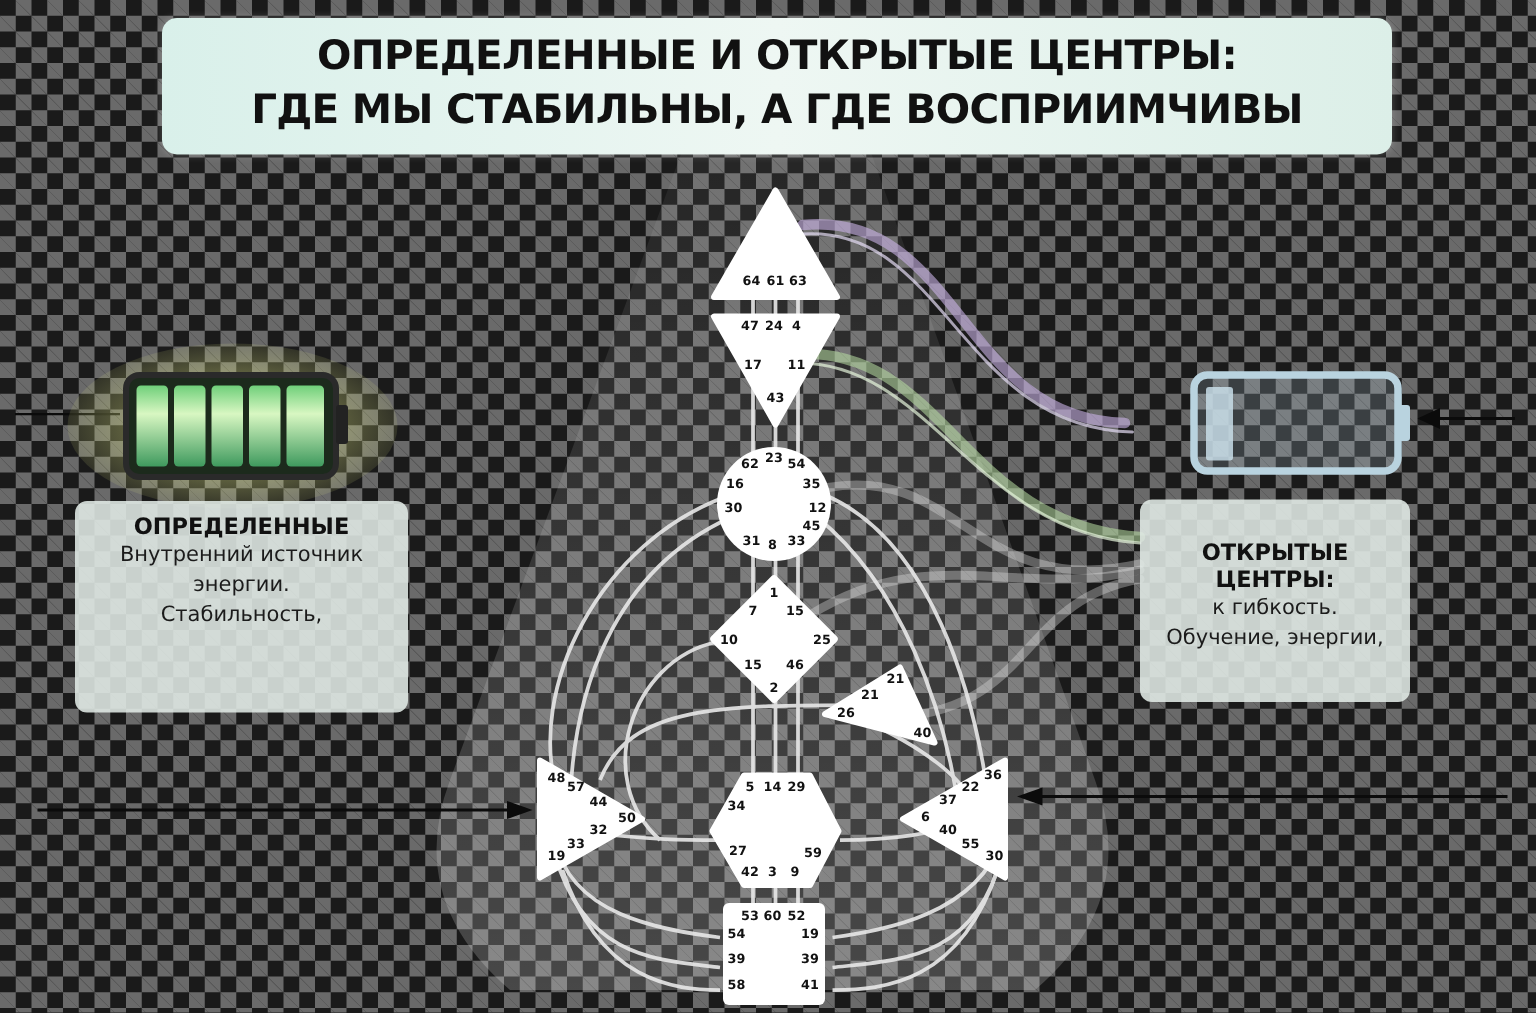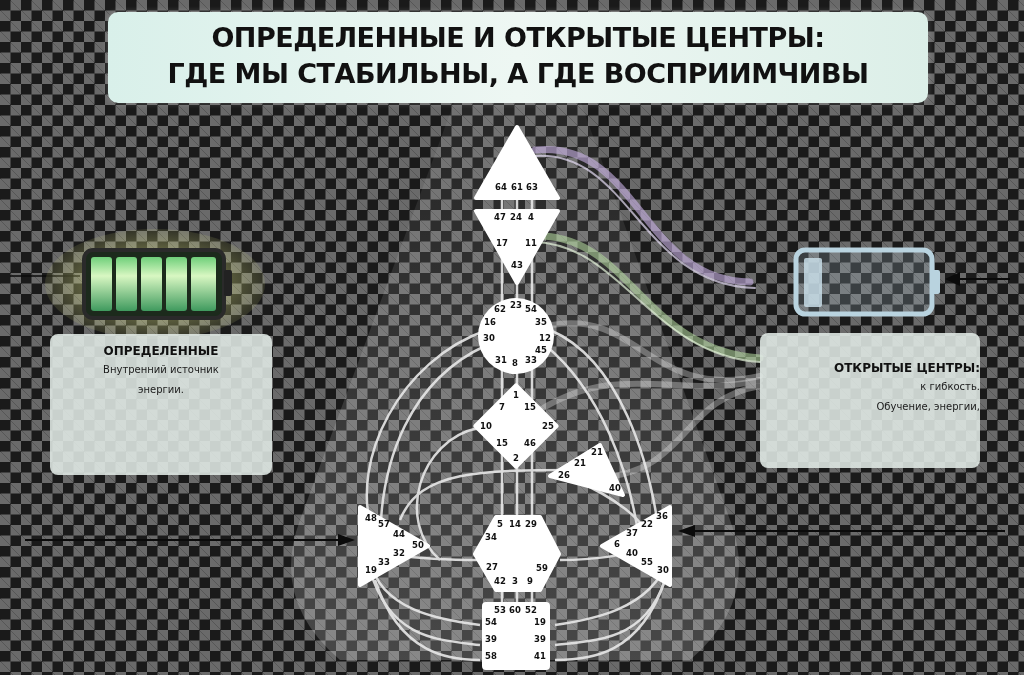--- a/index.html
+++ b/index.html
@@ -11,24 +11,24 @@
       linear-gradient(45deg,#6a6a6a 25%,transparent 25%,transparent 75%,#6a6a6a 75%);
     background-size:21px 21px;background-position:0 0,10.5px 10.5px;}
   .title{position:absolute;left:108px;top:12px;width:820px;height:91px;border-radius:10px;
     background:linear-gradient(90deg,#d9f0ea,#eef7f3 50%,#dcefe8);
     box-shadow:0 0 6px rgba(255,255,255,.25);text-align:center;}
   .title div{font-family:"DejaVu Sans",sans-serif;font-weight:bold;font-size:27px;color:#111;letter-spacing:-0.5px;line-height:36px;}
   .title .l1{margin-top:8px;}
   .cone{position:absolute;left:0;top:0;}
   .card{position:absolute;background:rgba(225,235,230,.88);border-radius:8px;text-align:center;color:#111;
     font-family:"DejaVu Sans",sans-serif;}
-  .card .h{font-weight:bold;font-size:12px;line-height:18px;}
-  .card .t{font-size:10px;line-height:20px;color:#1b1b1b;}
+  .card .h{font-weight:bold;font-size:15px;line-height:18px;}
+  .card .t{font-size:14px;line-height:20px;color:#1b1b1b;}
   .card-left{left:50px;top:334px;width:222px;height:133px;padding-top:8px;}
-  .card-right{left:760px;top:333px;width:220px;height:135px;text-align:right;}
+  .card-right{left:760px;top:333px;width:180px;height:135px;}
   .card-right .h{margin-top:26px;}
   svg text{font-family:"DejaVu Sans",sans-serif;font-size:8.5px;fill:#111;font-weight:bold;text-anchor:middle;}
 </style>
 </head>
 <body>
 
 <svg class="cone" width="1024" height="675" viewBox="0 0 1024 675">
   <defs>
     <linearGradient id="coneg" x1="0" y1="0" x2="0" y2="1">
       <stop offset="0" stop-color="#ffffff" stop-opacity="0.05"></stop>
@@ -205,19 +205,20 @@
 
 <div class="title">
   <div class="l1">ОПРЕДЕЛЕННЫЕ И ОТКРЫТЫЕ ЦЕНТРЫ:</div>
   <div class="l2">ГДЕ МЫ СТАБИЛЬНЫ, А ГДЕ ВОСПРИИМЧИВЫ</div>
 </div>
 
 <div class="card card-left">
   <div class="h">ОПРЕДЕЛЕННЫЕ</div>
   <div class="t">Внутренний источник</div>
   <div class="t">энергии.</div>
+  <div class="t">Стабильность,</div>
 </div>
 
 <div class="card card-right">
   <div class="h">ОТКРЫТЫЕ ЦЕНТРЫ:</div>
   <div class="t">к гибкость.</div>
   <div class="t">Обучение, энергии,</div>
 </div>
 
 </body></html>

